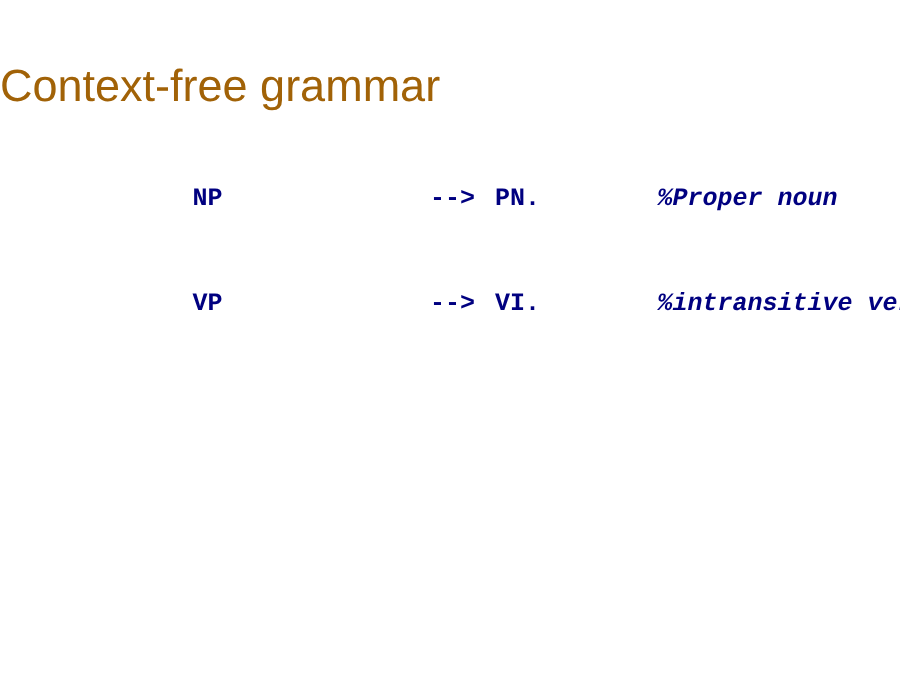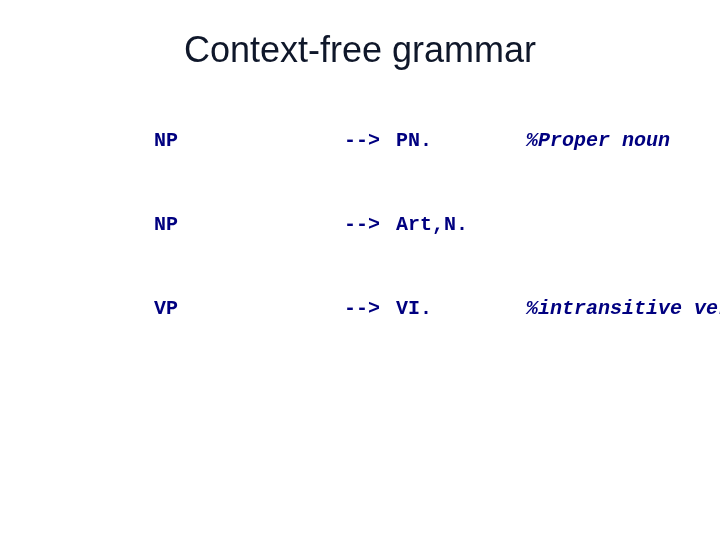--- a/index.html
+++ b/index.html
@@ -11,24 +11,24 @@
     font-family: Arial, Helvetica, sans-serif;
     overflow: hidden;
   }
   .slide {
     width: 720px;
     height: 540px;
     position: relative;
     box-sizing: border-box;
   }
   .title {
-    text-align: center;
+    text-align: left;
     font-size: 36px;
-    color: #0f172a;
-    padding-top: 29px;
+    color: #a16207;
+    padding-top: 48px;
     padding-bottom: 28px;
     font-weight: normal;
   }
   .grammar {
     font-family: "Courier New", Courier, monospace;
     font-weight: bold;
     font-size: 20px;
     color: #000080;
     margin-left: 82px;
     line-height: 1.4;
@@ -61,23 +61,20 @@
 <body>
 
 <div class="slide">
   <div class="title">Context-free grammar</div>
   <div class="grammar">
 
     <div class="row">
       <span class="lhs">NP</span><span class="arrow">--&gt;</span><span class="rhs">PN.</span><span class="comment">%Proper noun</span>
     </div>
     <div class="row">
-      <span class="lhs">NP</span><span class="arrow">--&gt;</span><span class="rhs">Art,N.</span><span class="comment"></span>
-    </div>
-    <div class="row">
       <span class="lhs">VP</span><span class="arrow">--&gt;</span><span class="rhs">VI.</span><span class="comment">%intransitive verb</span>
     </div>
     <div class="row">
       
     </div>
 
   </div>
 </div>
 
 </body></html>

